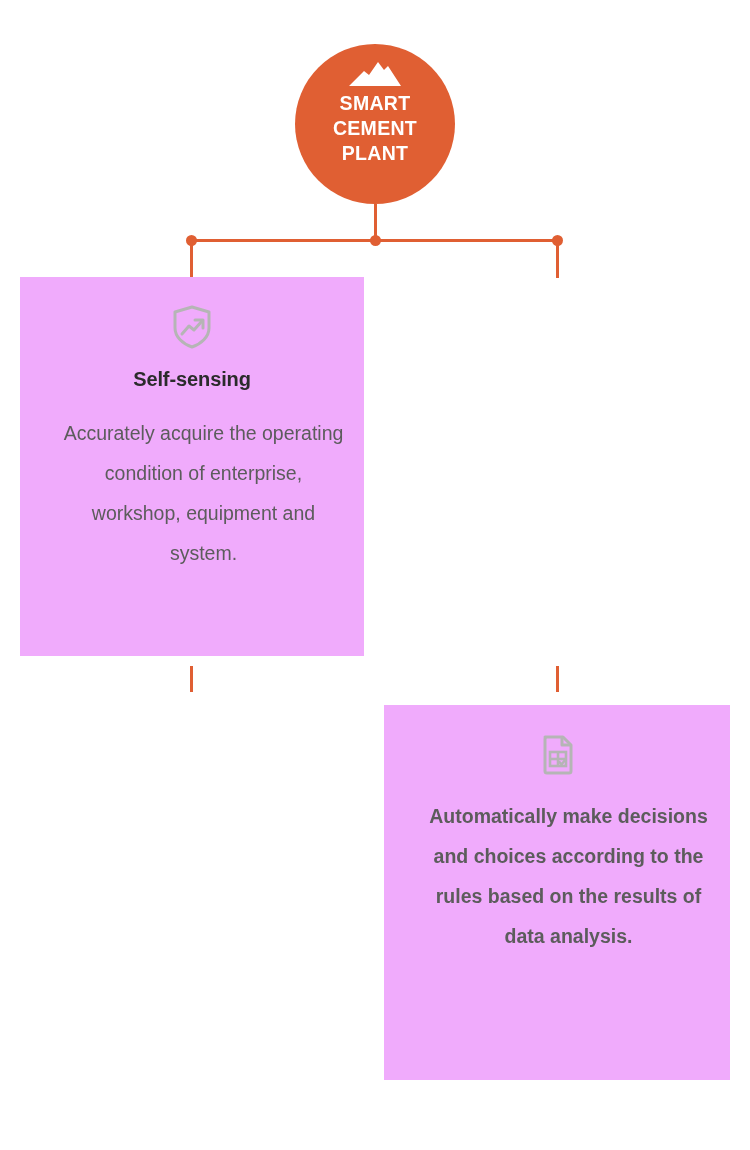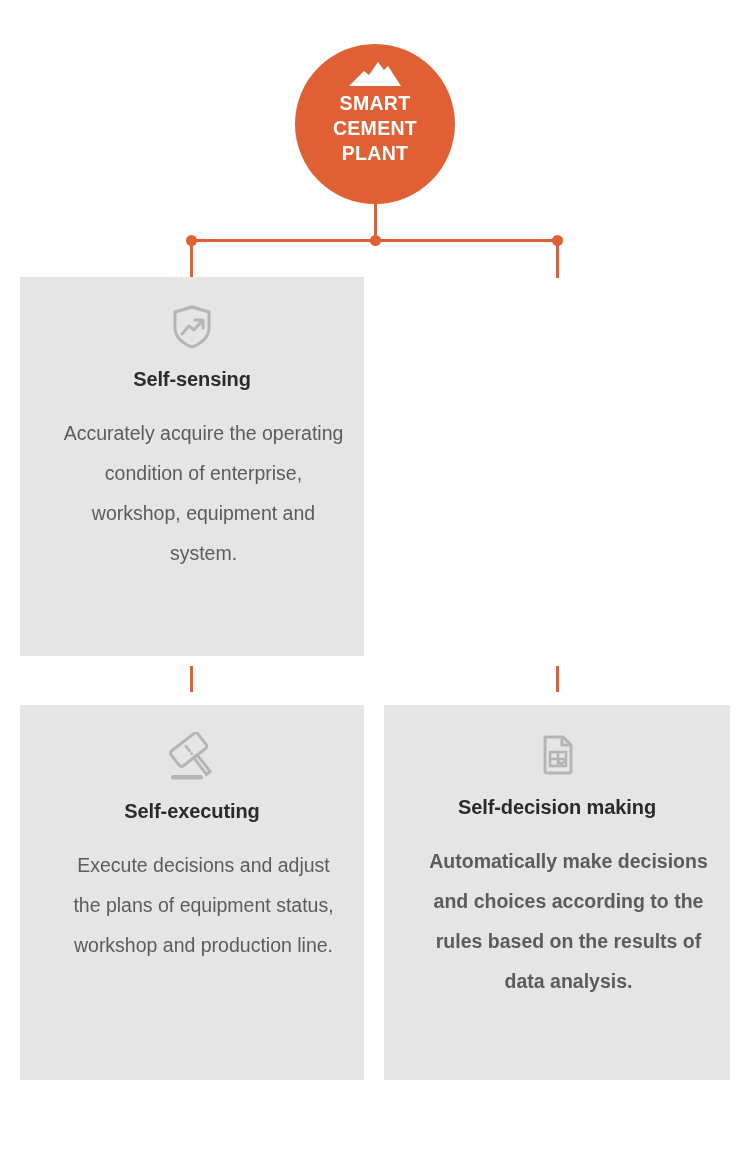--- a/index.html
+++ b/index.html
@@ -71,21 +71,21 @@
   .conn-dot-left   { left: 186px; }
   .conn-dot-center { left: 370px; }
   .conn-dot-right  { left: 552px; }
 
   .conn-mid-left  { left: 190px; top: 666px; width: 3px; height: 26px; }
   .conn-mid-right { left: 556px; top: 666px; width: 3px; height: 26px; }
 
   
   .card {
     position: absolute;
-    background: #e5e5e5;
+    background: #f0abfc;
     display: flex;
     flex-direction: column;
     align-items: center;
     padding: 27px 18px 20px 18px;
   }
   .card-tl { left: 20px;  top: 277px; width: 344px; height: 379px; }
   .card-tr { left: 384px; top: 277px; width: 346px; height: 379px; }
   .card-bl { left: 20px;  top: 705px; width: 344px; height: 375px; }
   .card-br { left: 384px; top: 705px; width: 346px; height: 375px; }
 
@@ -146,40 +146,26 @@
     <svg class="card-icon" viewBox="0 0 46 46">
       <path d="M23 3 L40 8 V24 C40 33 32 40 23 43 C14 40 6 33 6 24 V8 Z" fill="none" stroke="#b5b5b5" stroke-width="3" stroke-linejoin="round"></path>
       <polyline points="13,30 20,22 25,26 33,17" fill="none" stroke="#b5b5b5" stroke-width="3" stroke-linecap="round" stroke-linejoin="round"></polyline>
       <polyline points="26,16 34,16 34,24" fill="none" stroke="#b5b5b5" stroke-width="3" stroke-linecap="round" stroke-linejoin="round"></polyline>
     </svg>
     <div class="card-title">Self-sensing</div>
     <div class="card-body">Accurately acquire the operating condition of enterprise, workshop, equipment and system.</div>
   </div>
 
 
-  <div class="card card-bl">
-    <svg class="card-icon card-icon-gavel" viewBox="0 0 52 50">
-      <g transform="rotate(-38 26 22)">
-        <rect x="9" y="7" width="34" height="19" rx="3" fill="none" stroke="#b5b5b5" stroke-width="3"></rect>
-        <line x1="26" y1="12" x2="26" y2="18" stroke="#b5b5b5" stroke-width="2.6" stroke-linecap="round"></line>
-        <circle cx="26" cy="21.5" r="1.4" fill="#b5b5b5"></circle>
-        <rect x="25" y="26" width="4.5" height="21" fill="none" stroke="#b5b5b5" stroke-width="3"></rect>
-      </g>
-      <rect x="5" y="43" width="32" height="4.5" rx="2" fill="#b5b5b5"></rect>
-    </svg>
-    <div class="card-title">Self-executing</div>
-    <div class="card-body">Execute decisions and adjust the plans of equipment status, workshop and production line.</div>
-  </div>
 
   <div class="card card-br">
     <svg class="card-icon" viewBox="0 0 46 46">
       <path d="M11 5 H29 L37 13 V39 C37 40.1 36.1 41 35 41 H13 C11.9 41 11 40.1 11 39 V7 C11 5.9 11.9 5 13 5 Z" fill="none" stroke="#b5b5b5" stroke-width="3" stroke-linejoin="round"></path>
       <path d="M28 5 V13 H36" fill="none" stroke="#b5b5b5" stroke-width="3" stroke-linejoin="round"></path>
       <rect x="16" y="20" width="16" height="14" fill="none" stroke="#b5b5b5" stroke-width="2.6"></rect>
       <line x1="24" y1="20" x2="24" y2="34" stroke="#b5b5b5" stroke-width="2.6"></line>
       <line x1="16" y1="27" x2="32" y2="27" stroke="#b5b5b5" stroke-width="2.6"></line>
       <polyline points="25.5,30 27.5,32.5 31.5,27.5" fill="none" stroke="#b5b5b5" stroke-width="2.4" stroke-linecap="round" stroke-linejoin="round"></polyline>
     </svg>
-    <div class="card-title">Self-decision making</div>
     <div class="card-body">Automatically make decisions and choices according to the rules based on the results of data analysis.</div>
   </div>
 
 </div>
 
 </body></html>

